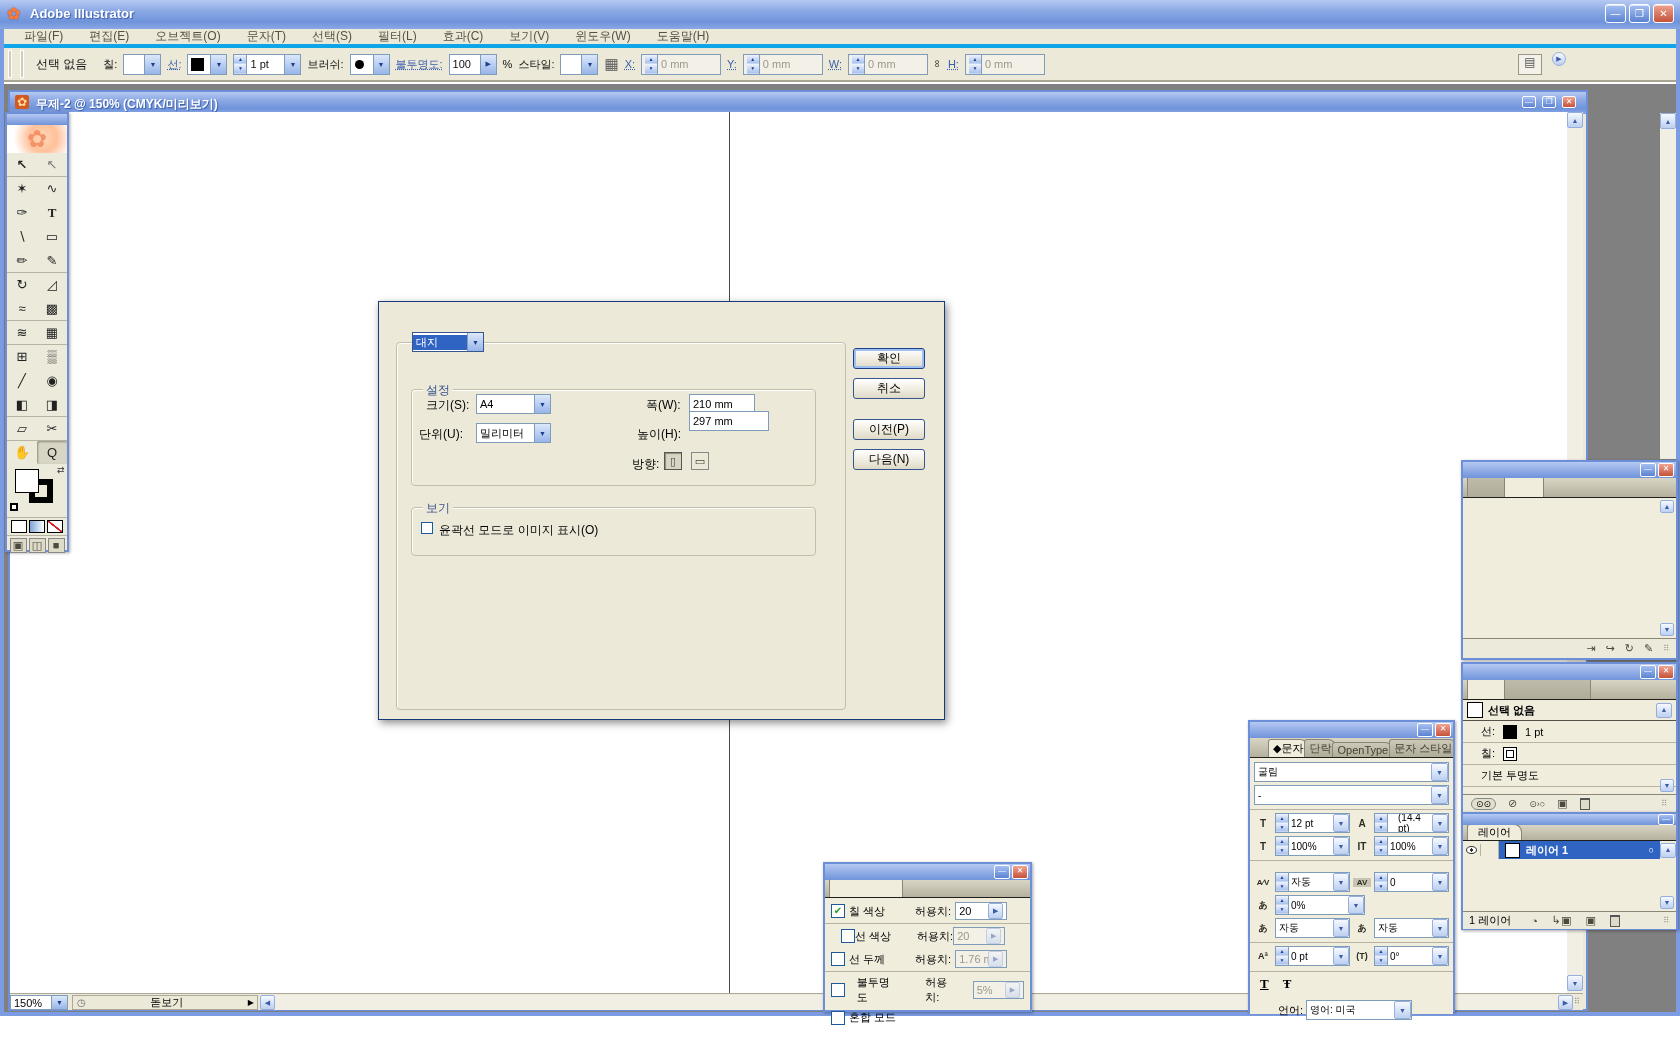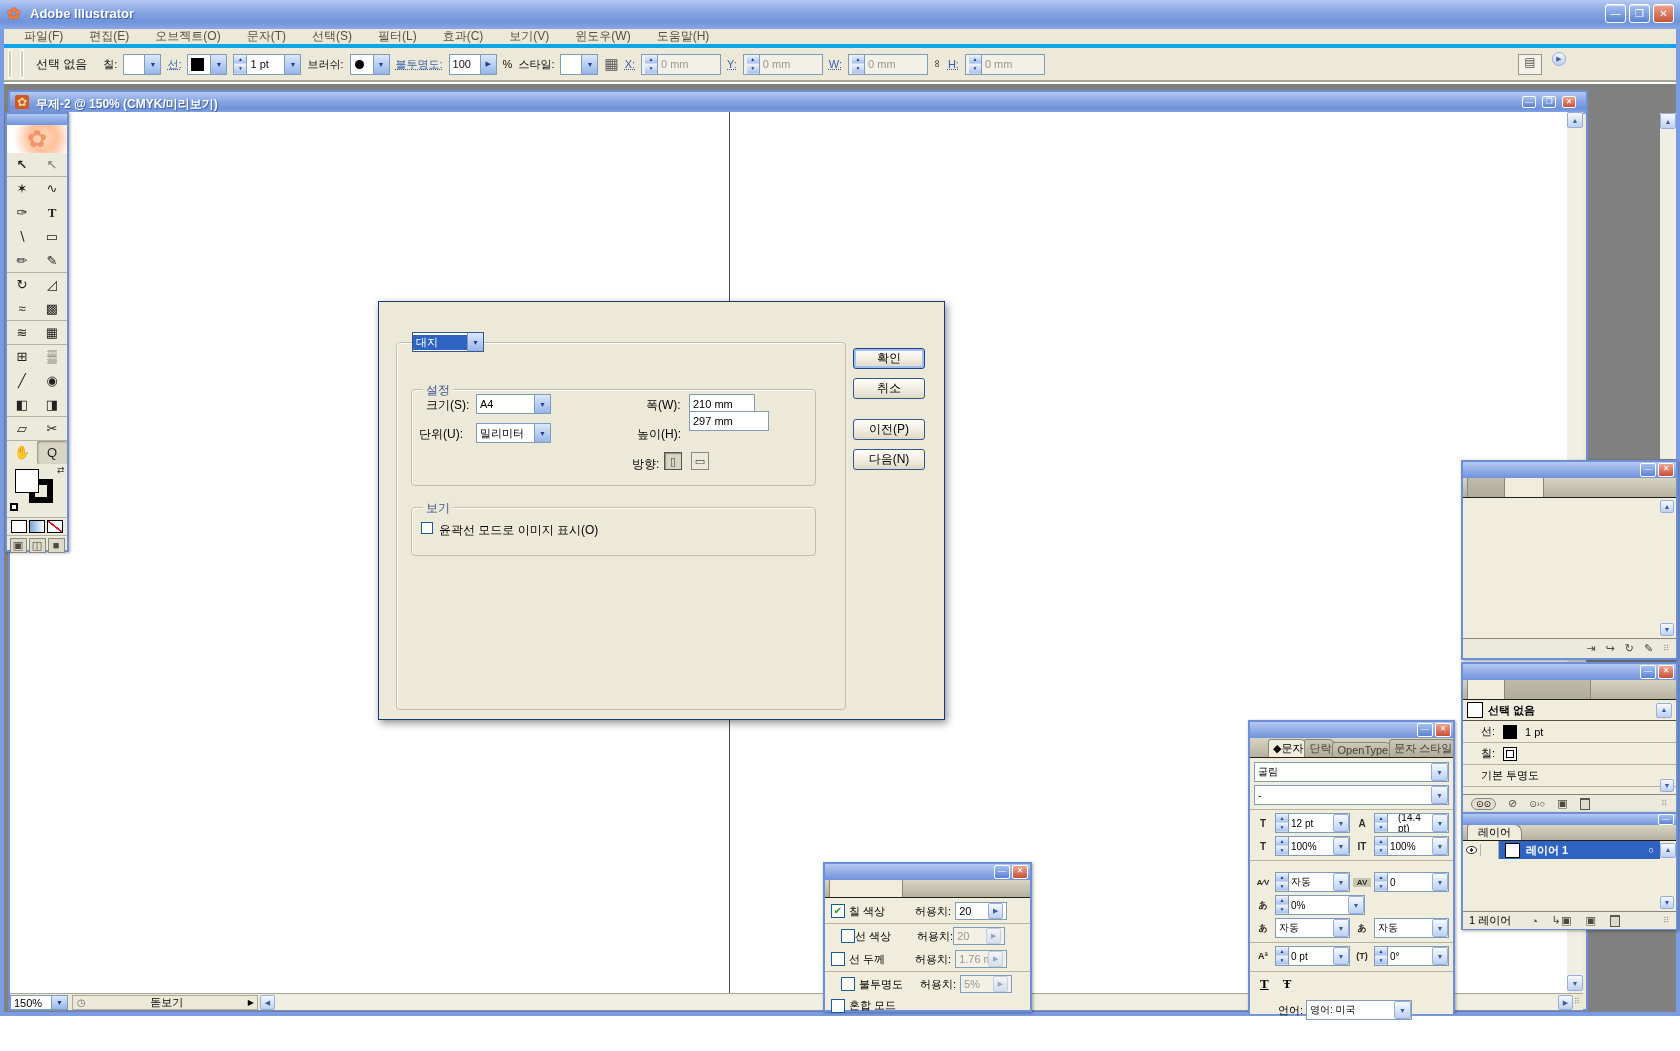--- a/index.html
+++ b/index.html
@@ -418,21 +418,21 @@
     <div style="display:flex;align-items:center;gap:4px;padding:2px 6px 3px 6px">
       <span class="cb"></span>
       <span>선 두께</span>
       <span style="margin-left:26px">허용치:</span>
       <span class="field dis" style="width:44px;height:16px">
         <span class="val disv" style="flex:1;white-space:nowrap;overflow:hidden">1.76 mm</span>
         <span class="sbtn" style="width:13px;height:14px;opacity:.5">▶</span>
       </span>
     </div>
     <div class="sepline"></div>
-    <div style="display:flex;align-items:center;gap:4px;padding:3px 16px">
+    <div style="display:flex;align-items:center;gap:12px;padding:3px 6px">
       <span class="cb"></span>
       <span>불투명도</span>
       <span style="margin-left:13px">허용치:</span>
       <span class="field dis" style="width:44px;height:16px">
         <span class="val disv" style="flex:1">5%</span>
         <span class="sbtn" style="width:13px;height:14px;opacity:.5">▶</span>
       </span>
     </div>
     <div style="display:flex;align-items:center;gap:4px;padding:2px 6px">
       <span class="cb"></span>

